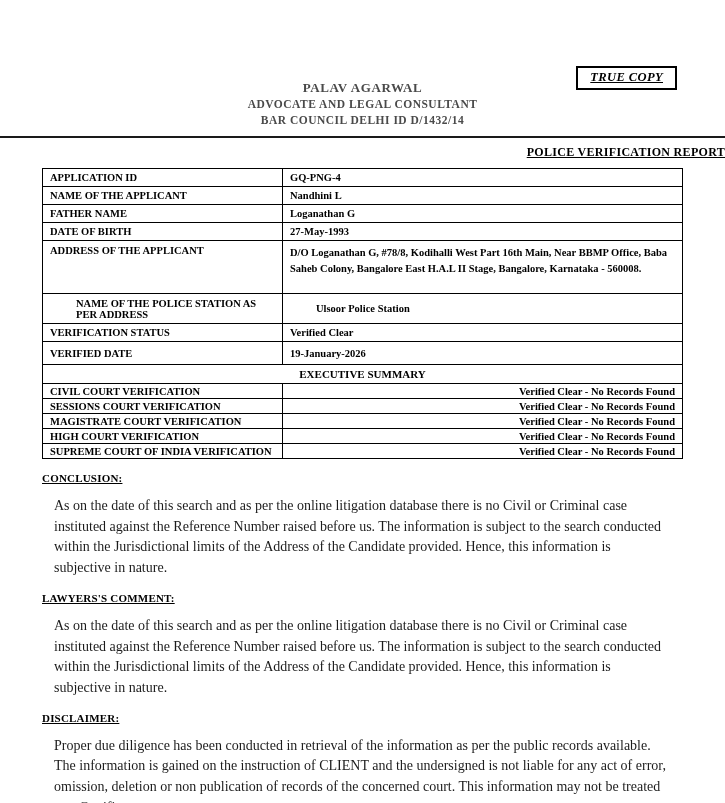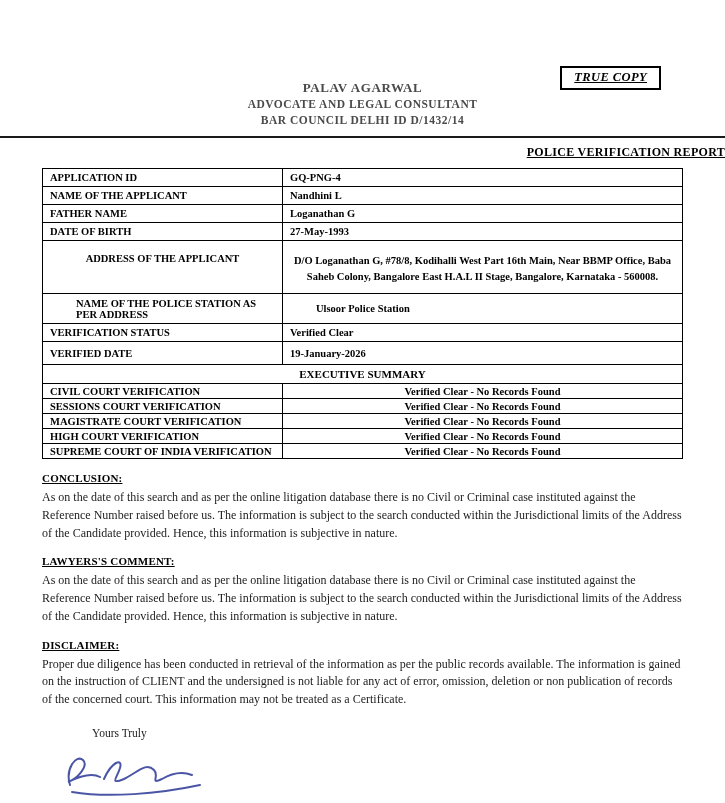--- a/index.html
+++ b/index.html
@@ -11,21 +11,21 @@
     background: #ffffff;
     font-family: "Liberation Serif", serif;
     color: #000;
     padding-bottom: 28px;
   }
 
   
   .stamp {
     position: absolute;
     top: 66px;
-    right: 64px;
+    right: 48px;
     border: 2px solid #000;
     padding: 2px 12px 3px 12px;
     font-weight: bold;
     font-style: italic;
     font-size: 12.5px;
     letter-spacing: 0.4px;
   }
   .stamp span { text-decoration: underline; }
 
   
@@ -51,42 +51,42 @@
     width: 641px;
     font-size: 10.5px;
     font-weight: bold;
   }
   table.vtable td {
     border: 1.5px solid #000;
     padding: 3px 7px;
     vertical-align: middle;
   }
   td.lbl { width: 240px; }
-  tr.tall td { height: 53px; vertical-align: top; padding-top: 12px; text-align: center; }
+  tr.tall td { height: 53px; vertical-align: top; padding-top: 4px; }
   tr.station td { height: 30px; padding-left: 33px; }
   tr.vdate td { height: 23px; }
   td.addr { line-height: 1.55; }
   td.exec-header { text-align: center; padding: 2px; font-size: 11px; }
   tr.sumrow td { padding: 1.5px 7px; }
-  td.center { text-align: center; }
+  td.center { text-align: right; }
 
   
   .section { margin: 0 42px; }
   .sec-heading {
     font-size: 11px;
     font-weight: bold;
     text-decoration: underline;
     letter-spacing: 0.2px;
     margin: 13px 0 5px 0;
   }
   .sec-body {
-    font-size: 12px;
+    font-size: 14px;
     line-height: 1.48;
     color: #1c1c1c;
-    margin: 0;
+    margin: 12px;
   }
 
   
   .closing { margin: 18px 0 0 92px; font-size: 11.5px; color: #1c1c1c; }
   .signature { margin: 10px 0 0 58px; height: 52px; }
   .signatory-name { margin: 2px 0 0 62px; font-size: 11.5px; color: #1c1c1c; text-align: center; }
   .footer-bar-id {
     margin: 2px 0 0 42px;
     font-size: 12.5px;
     font-weight: bold;

